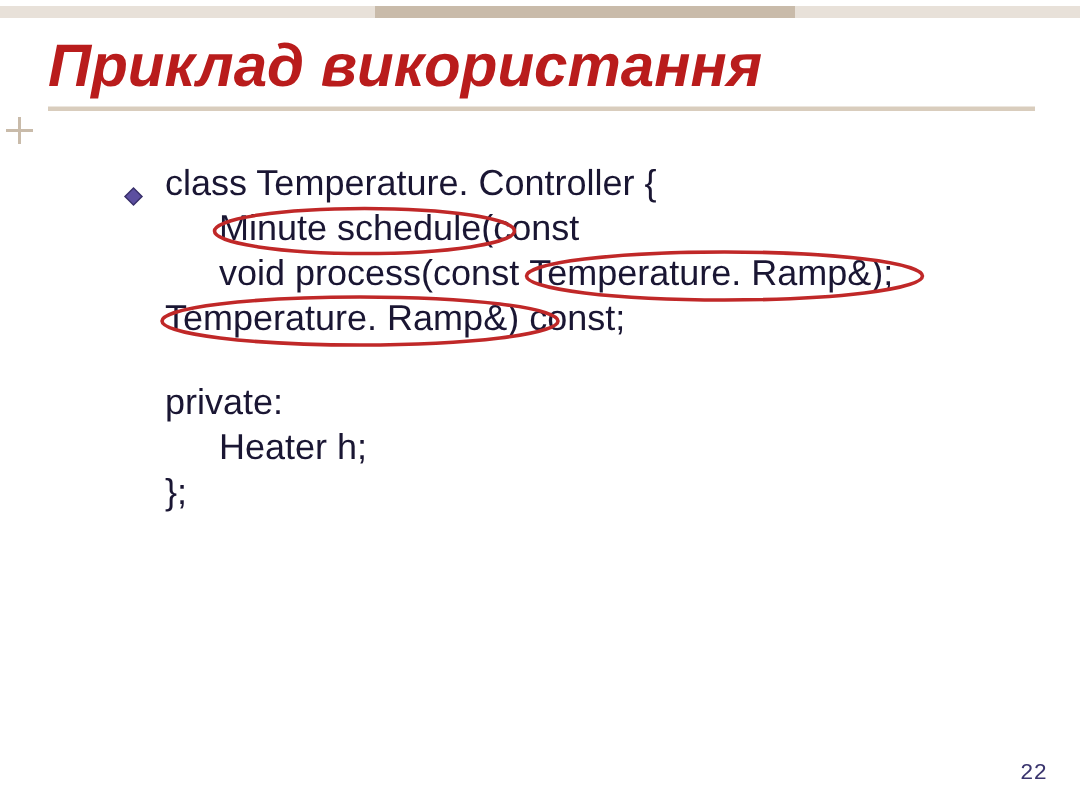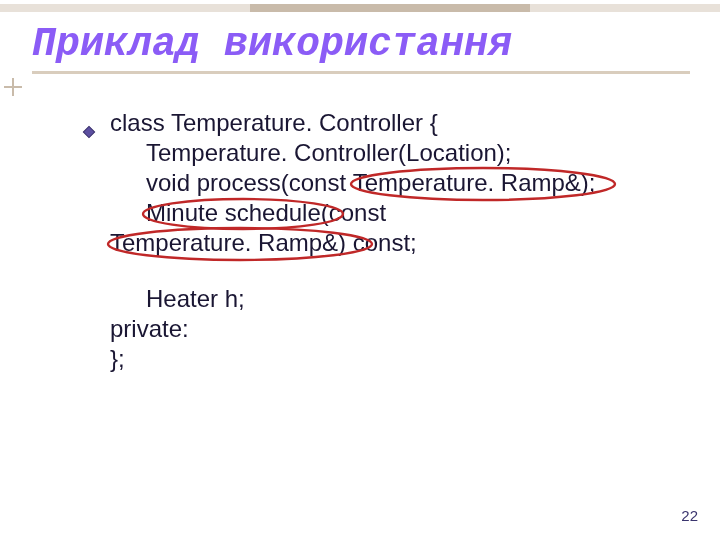--- a/index.html
+++ b/index.html
@@ -31,22 +31,22 @@
   .title-wrap {
     position: absolute;
     top: 22px;
     left: 32px;
     right: 30px;
   }
   .title {
     font-size: 40px;
     font-weight: bold;
     font-style: italic;
-    color: #8b5cf6;
-    font-family: Liberation Mono, monospace;
+    color: #b91c1c;
+    font-family: Liberation Sans, sans-serif;
     margin: 0 0 4px 0;
   }
   .title-underline {
     height: 3px;
     background: #d9cdbd;
   }
   .content {
     position: absolute;
     top: 108px;
     left: 70px;
@@ -72,21 +72,21 @@
     display: inline-block;
   }
   .circ svg {
     position: absolute;
     pointer-events: none;
   }
   .pagenum {
     position: absolute;
     right: 22px;
     bottom: 16px;
-    font-family: Liberation Sans, sans-serif;
+    font-family: Liberation Mono, monospace;
     font-size: 15px;
     color: #3a356e;
   }
   .left-marks {
     position: absolute;
     left: 4px;
     top: 78px;
   }
 </style>
 </head>
@@ -109,34 +109,33 @@
 
 <div class="content">
   <span class="bullet">
     <svg width="14" height="14" viewBox="0 0 14 14">
       <rect x="3" y="3" width="8" height="8" fill="#5c4fa0" transform="rotate(45 7 7)"></rect>
       <rect x="3" y="3" width="8" height="8" fill="none" stroke="#39306b" stroke-width="1" transform="rotate(45 7 7)"></rect>
     </svg>
   </span>
 
   <div class="line">class Temperature. Controller {</div>
-  <div class="line indent1">Temperature. Controller(Location);</div>
+
+  <div class="line indent1"><span class="circ"><span>Minute schedule</span><svg width="210" height="38" style="left:-8px;top:-3px" viewBox="0 0 210 38">
+          <ellipse cx="105" cy="19" rx="100" ry="15" fill="none" stroke="#c02828" stroke-width="2.4"></ellipse>
+        </svg></span><span>(const</span></div>
 
   <div class="line indent1"><span>void process(const </span><span class="circ"><span>Temperature. Ramp&amp;</span><svg width="280" height="40" style="left:-10px;top:-4px" viewBox="0 0 280 40">
           <ellipse cx="140" cy="20" rx="132" ry="16" fill="none" stroke="#c02828" stroke-width="2.4"></ellipse>
         </svg></span><span>);</span></div>
-
-  <div class="line indent1"><span class="circ"><span>Minute schedule</span><svg width="210" height="38" style="left:-8px;top:-3px" viewBox="0 0 210 38">
-          <ellipse cx="105" cy="19" rx="100" ry="15" fill="none" stroke="#c02828" stroke-width="2.4"></ellipse>
-        </svg></span><span>(const</span></div>
 
   <div class="line"><span class="circ"><span>Temperature. Ramp&amp;</span><svg width="280" height="40" style="left:-10px;top:-4px" viewBox="0 0 280 40">
           <ellipse cx="140" cy="20" rx="132" ry="16" fill="none" stroke="#c02828" stroke-width="2.4"></ellipse>
         </svg></span><span>) const;</span></div>
 
   <div class="para2">
+    <div class="line">private:</div>
     <div class="line indent1">Heater h;</div>
-    <div class="line">private:</div>
     <div class="line">};</div>
   </div>
 </div>
 
 <div class="pagenum">22</div>
 
 </body></html>

